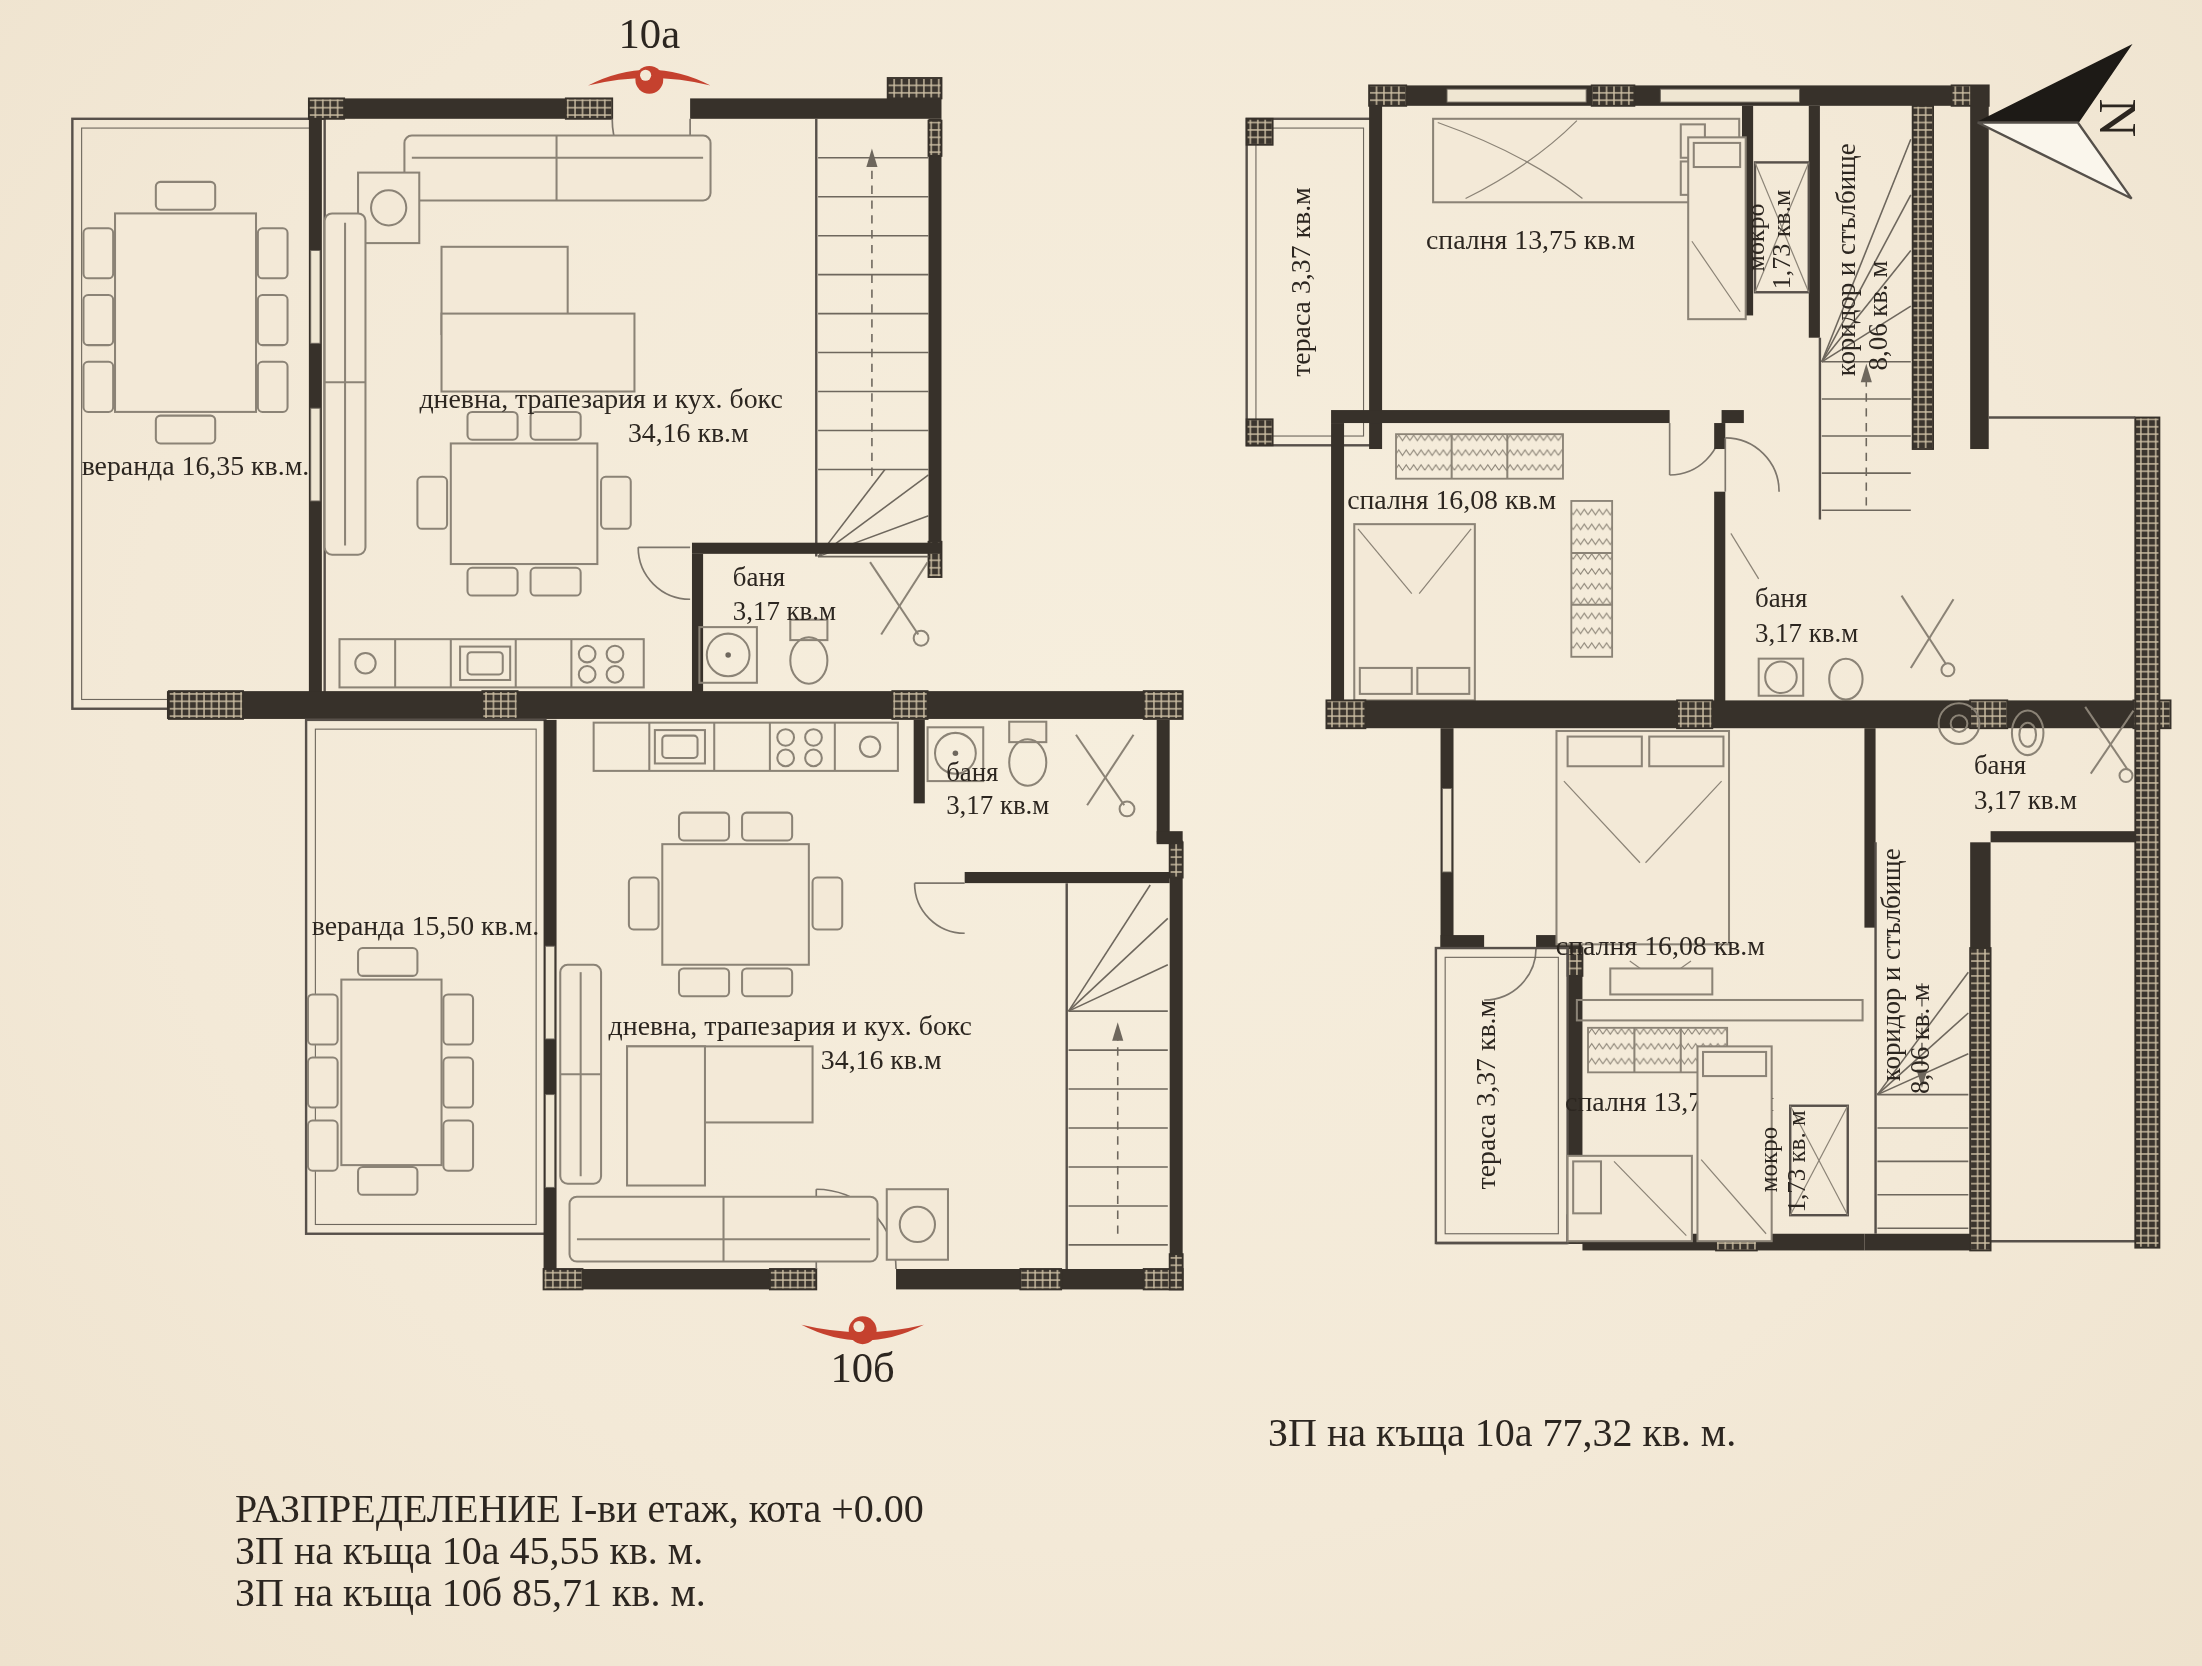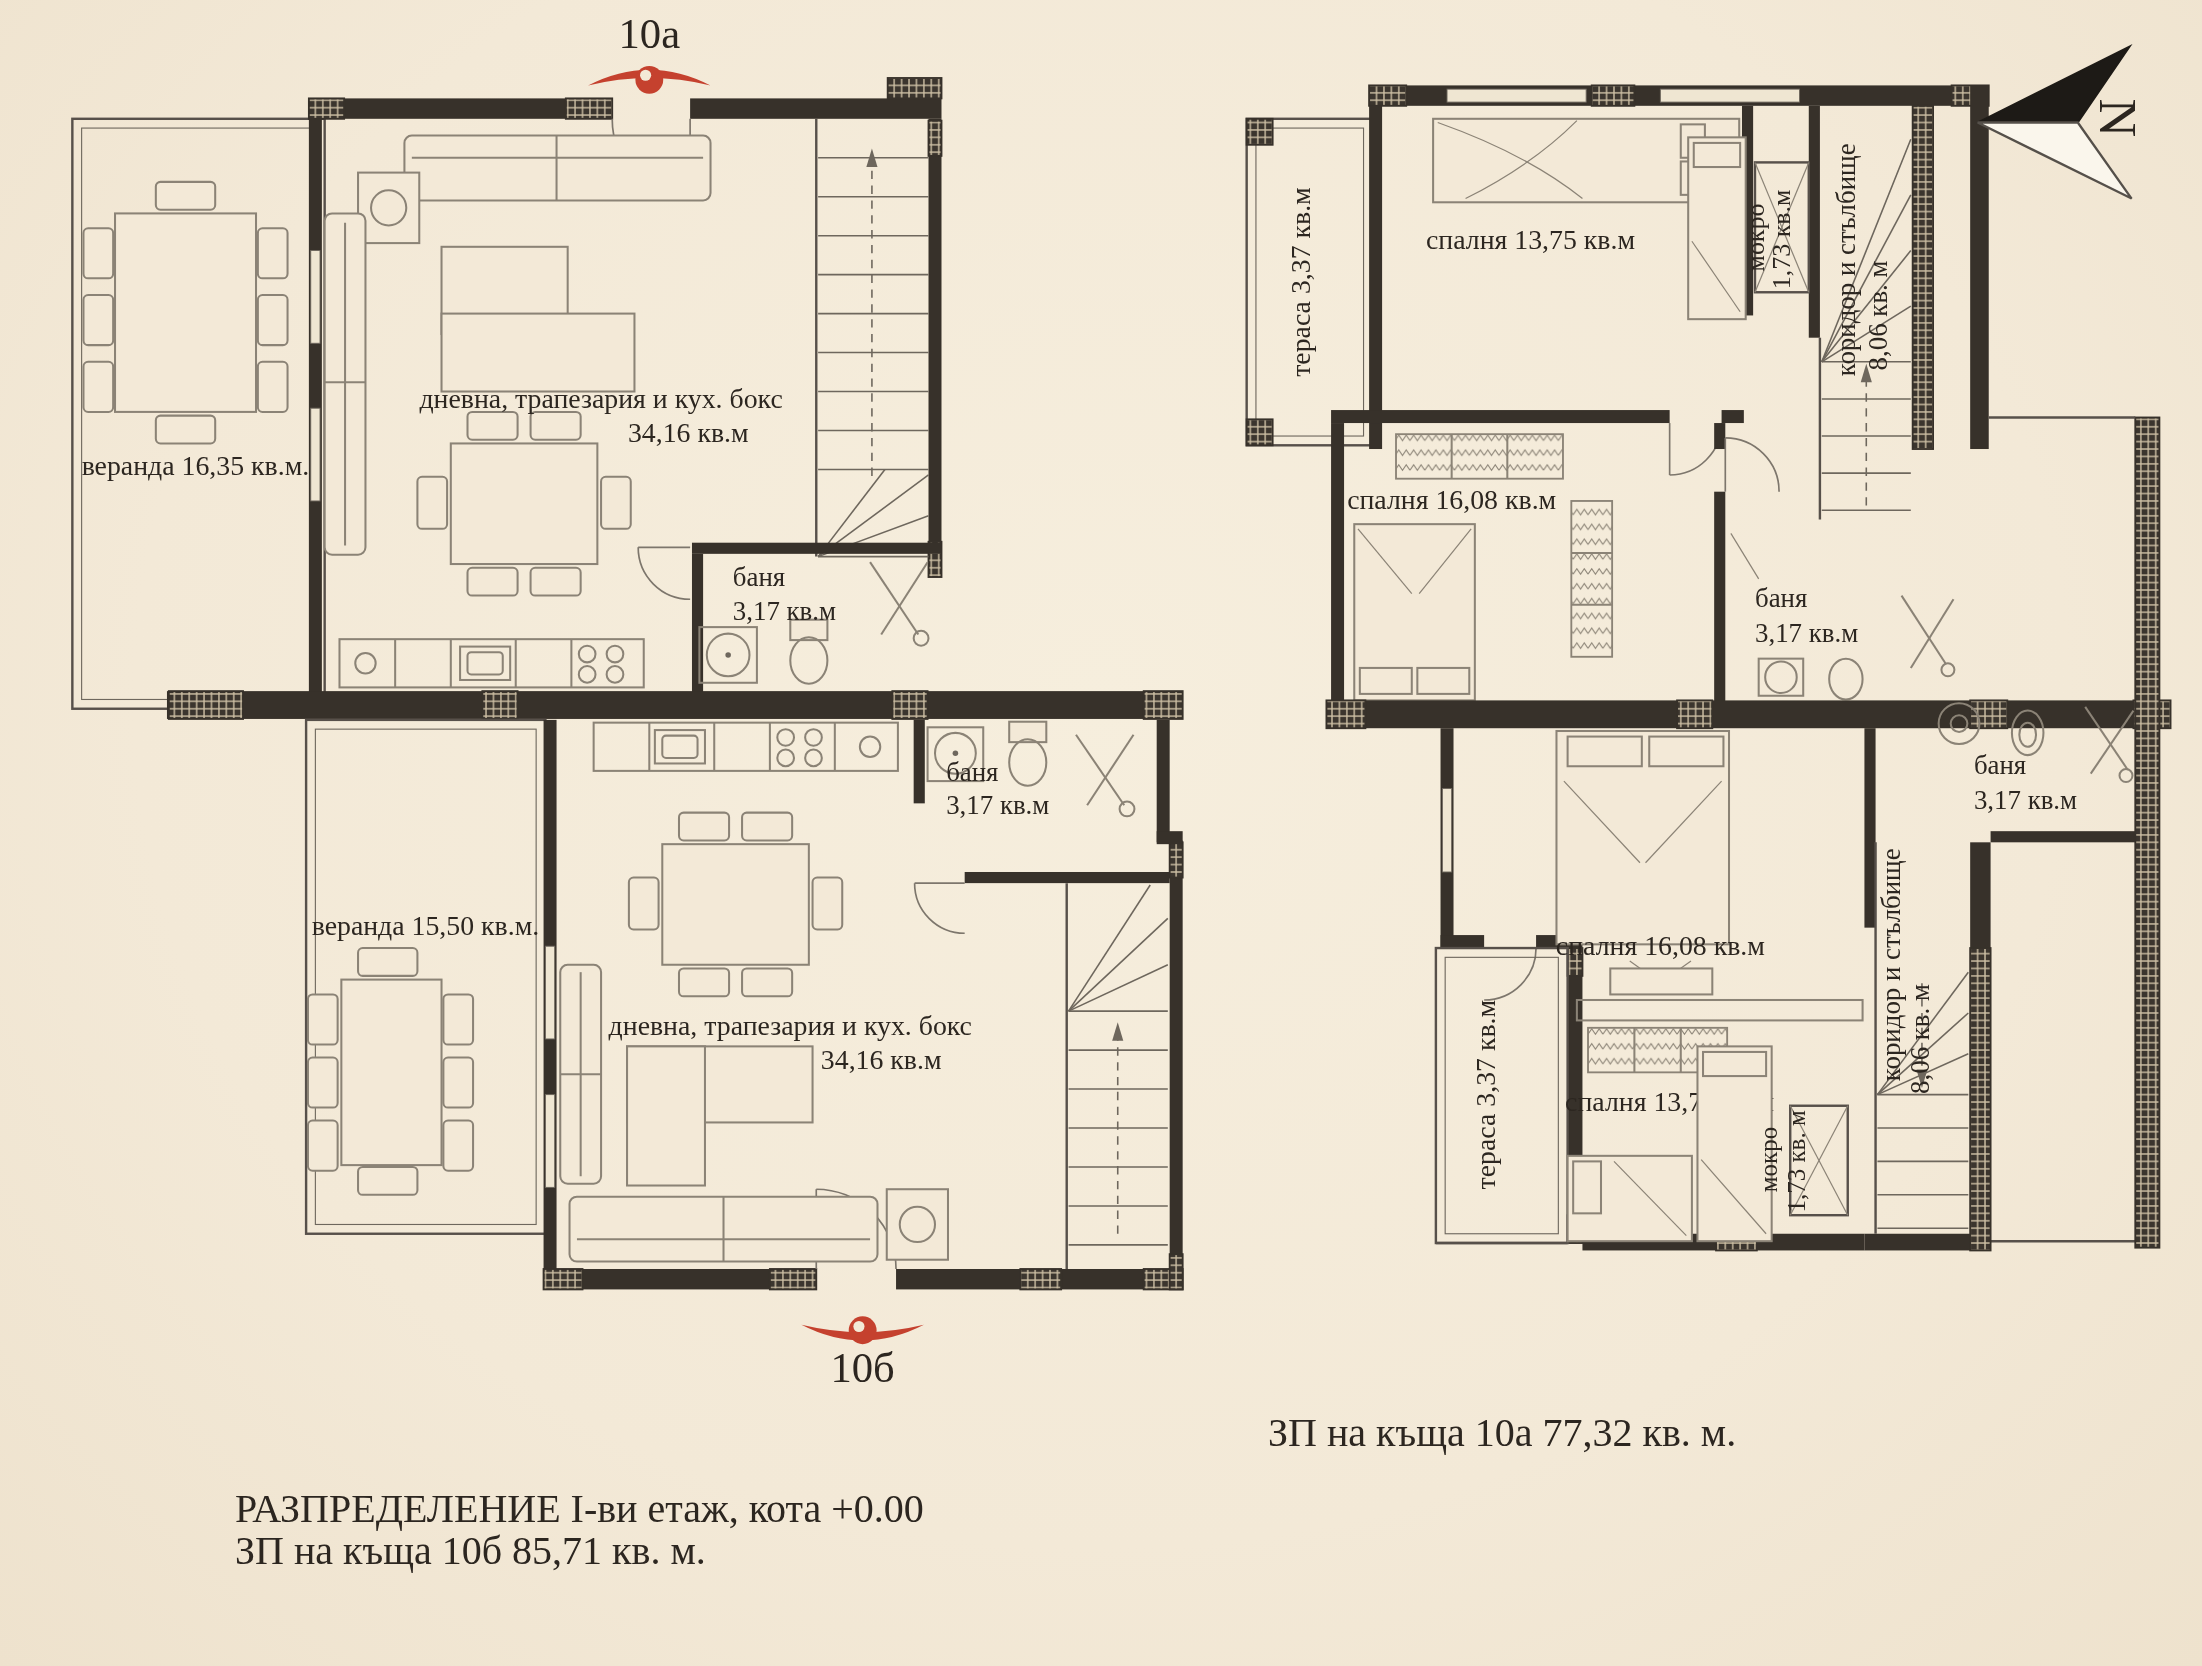--- a/index.html
+++ b/index.html
@@ -504,20 +504,21 @@
 
   <g>
     <polygon points="2132,132 2296,50 2240,132" fill="#1d1a16" stroke="#1d1a16" stroke-width="2"></polygon>
     <polygon points="2132,132 2240,132 2298,214" fill="#faf6ec" stroke="#55504a" stroke-width="2.5"></polygon>
     <text class="n" transform="rotate(90 2282 127)" x="2282" y="145" text-anchor="middle">N</text>
   </g>
 </svg>
 
 <div class="legend legend-left">
   <div>РАЗПРЕДЕЛЕНИЕ I-ви етаж, кота +0.00</div>
+  <div>ЗП на къща 10а 45,55 кв. м.</div>
   <div>ЗП на къща 10б 85,71 кв. м.</div>
 </div>
 
 <div class="legend legend-right">
   <div>ЗП на къща 10а 77,32 кв. м.</div>
 </div>
 
 </div>
 
 

